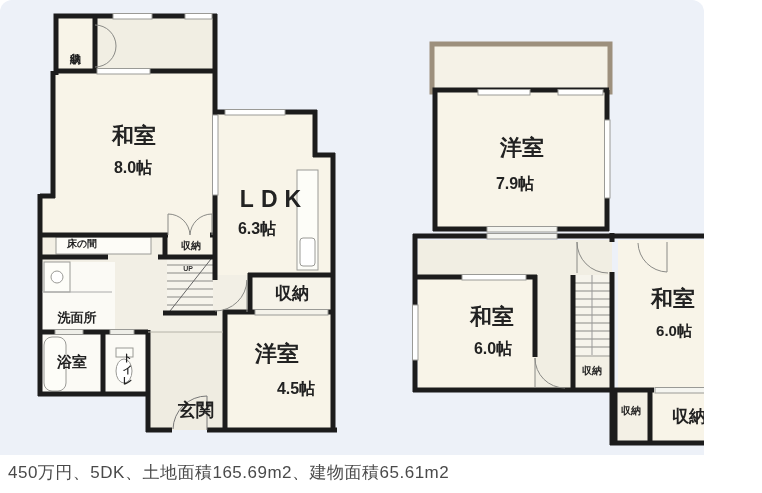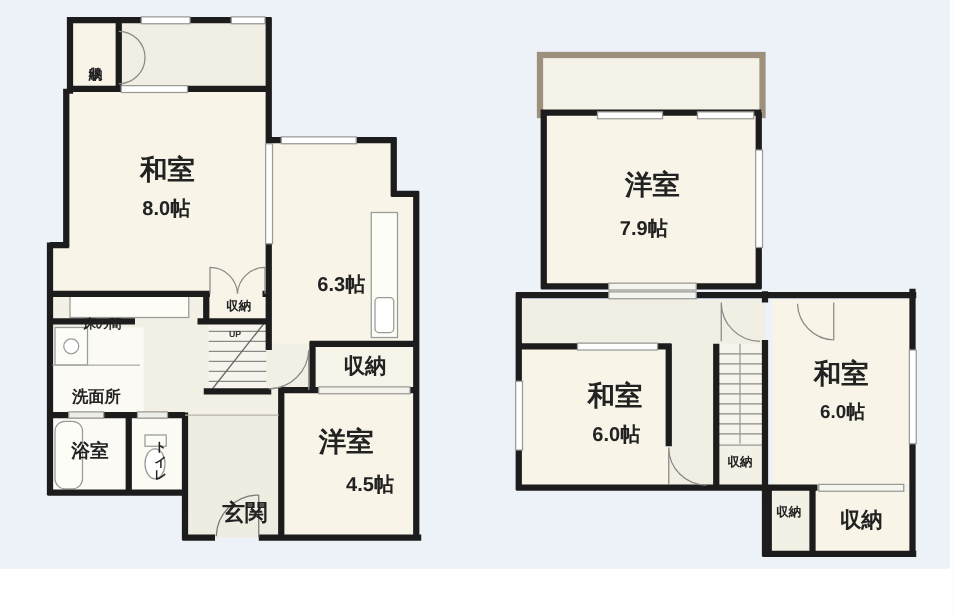--- a/index.html
+++ b/index.html
@@ -1,19 +1,20 @@
 <!DOCTYPE html>
 <html><head>
 <meta charset="utf-8">
 <style>
   html,body{margin:0;padding:0;background:#ffffff;}
   #screen{
-    position:relative;width:760px;height:493px;overflow:hidden;
+    position:relative;width:704px;height:493px;overflow:hidden;
     background:#ffffff;
     font-family:"Liberation Sans","DejaVu Sans",sans-serif;
+    border-radius:12px;
   }
   #plan-bg{position:absolute;left:0;top:0;width:762px;height:455px;background:#edf1f8;}
   svg{position:absolute;left:0;top:0;}
   .lbl{
     position:absolute;transform:translate(-50%,-50%);
     color:#222;line-height:1;white-space:nowrap;
     font-family:"Liberation Sans","DejaVu Sans",sans-serif;
   }
   .room-name{font-size:22px;font-weight:700;}
   .room-size{font-size:16px;font-weight:700;}
@@ -162,35 +163,37 @@
         <path d="M577,242 V273 M577,242 A31,31 0 0 0 608,273"></path>
         <path d="M667,242 V272 M667,272 A30,30 0 0 1 638,243"></path>
         <path d="M535,358 V388 M535,358 A30,30 0 0 0 565,388"></path>
       </g>
     </g>
   </svg>
 
   <div class="lbl small-lbl vert" style="left:75px;top:44px;font-size:11px;">収納</div>
   <div class="lbl room-name" style="left:134px;top:136px;">和室</div>
   <div class="lbl room-size" style="left:133px;top:168px;">8.0帖</div>
-  <div class="lbl room-size" style="left:273px;top:229px;text-align:center;">6.3帖</div>
-  <div class="lbl small-lbl" style="left:82px;top:260px;text-align:right;">床の間</div>
+  <div class="lbl ldk-name" style="left:274px;top:199px;">LDK</div>
+  <div class="lbl room-size" style="left:257px;top:229px;text-align:center;">6.3帖</div>
+  <div class="lbl small-lbl" style="left:82px;top:244px;text-align:right;">床の間</div>
   <div class="lbl small-lbl" style="left:191px;top:246px;">収納</div>
   <div class="lbl up-lbl" style="left:188px;top:268px;">UP</div>
   <div class="lbl big-closet" style="left:292px;top:293px;">収納</div>
   <div class="lbl room-name" style="left:277px;top:354px;">洋室</div>
   <div class="lbl room-size" style="left:276px;top:389px;margin-left:20px;">4.5帖</div>
   <div class="lbl mid-lbl" style="left:77px;top:317px;font-size:13px;">洗面所</div>
   <div class="lbl mid-lbl" style="left:72px;top:362px;font-family:Liberation Serif, serif;">浴室</div>
   <div class="lbl small-lbl vert" style="left:127px;top:363px;">トイレ</div>
   <div class="lbl mid-lbl" style="left:196px;top:369px;font-size:18px;margin-top:41px;">玄関</div>
 
   <div class="lbl room-name" style="left:522px;top:148px;">洋室</div>
   <div class="lbl room-size" style="left:515px;top:184px;">7.9帖</div>
   <div class="lbl room-name" style="left:492px;top:317px;">和室</div>
   <div class="lbl room-size" style="left:493px;top:349px;">6.0帖</div>
   <div class="lbl room-name" style="left:673px;top:299px;">和室</div>
   <div class="lbl room-size" style="left:674px;top:330px;font-size:15px;">6.0帖</div>
   <div class="lbl small-lbl" style="left:592px;top:371px;">収納</div>
   <div class="lbl small-lbl" style="left:631px;top:411px;">収納</div>
   <div class="lbl big-closet" style="left:689px;top:416px;">収納</div>
 
+  <div id="caption">450万円、5DK、土地面積165.69m2、建物面積65.61m2</div>
 </div>
 
 </body></html>

